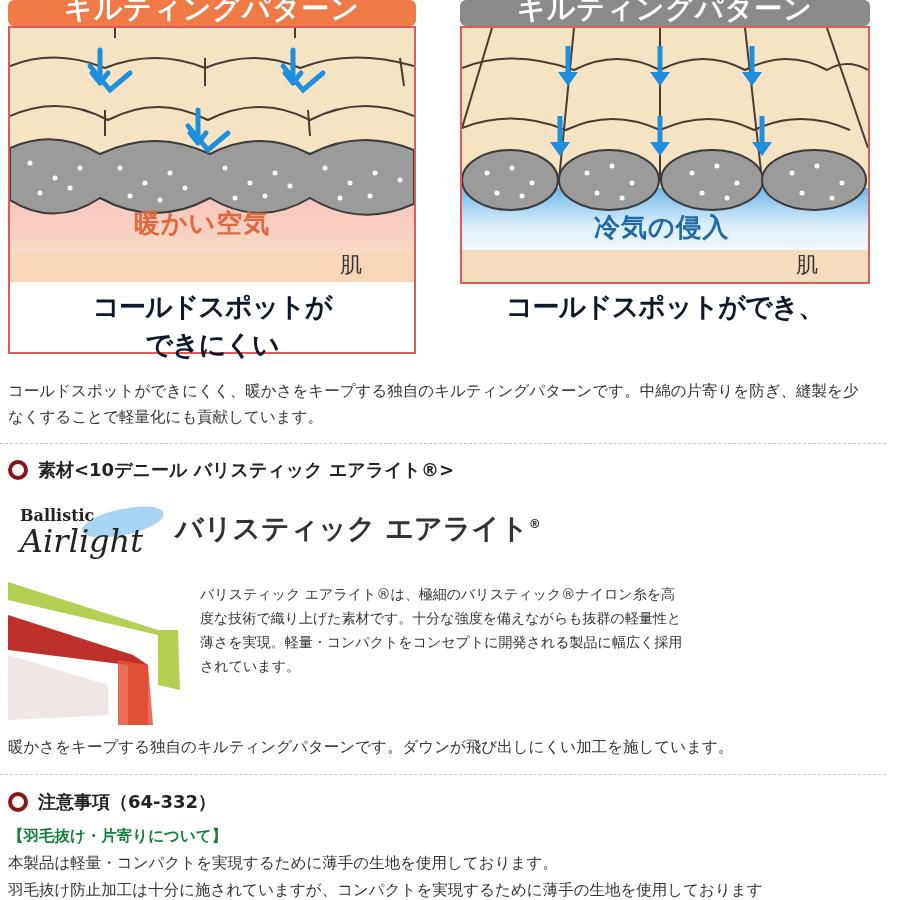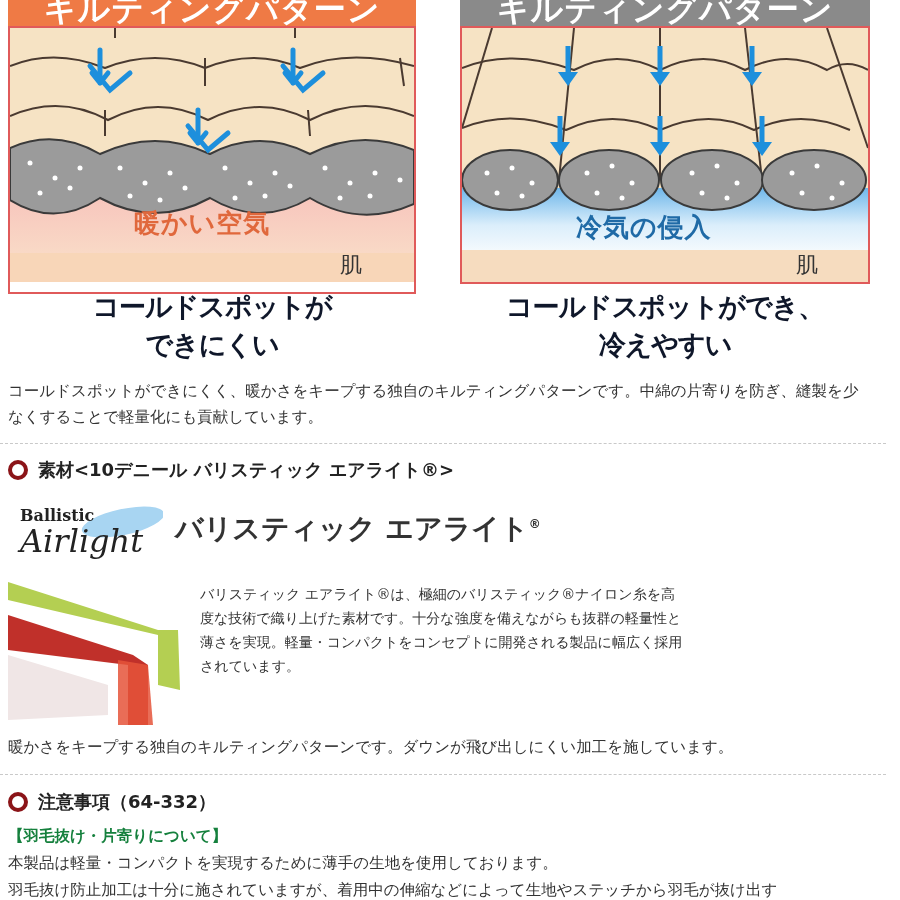--- a/index.html
+++ b/index.html
@@ -1,33 +1,33 @@
 <!DOCTYPE html>
 <html><head>
 <meta charset="utf-8">
 <style>
   html, body { margin:0; padding:0; background:#fff; }
   body { width:900px; height:900px; overflow:hidden; position:relative; font-family:"DejaVu Sans", sans-serif; color:#222; }
   .panel { position:absolute; top:0; }
-  .panel-header { position:absolute; left:0; top:0; height:26px; color:#fff; font-weight:bold; font-size:32px; line-height:18px; text-align:center; overflow:hidden; letter-spacing:1px; }
+  .panel-header { position:absolute; left:0; top:0; height:26px; color:#fff; font-weight:bold; font-size:28px; line-height:18px; text-align:center; overflow:hidden; letter-spacing:1px;border-radius:6px; }
   .panel-box { position:absolute; top:26px; border:2px solid #e05a5a; box-sizing:border-box; overflow:hidden; }
   .caption { position:absolute; font-weight:bold; font-size:27px; text-align:center; line-height:38px; color:#0f172a; letter-spacing:-1px; }
   .para { position:absolute; left:8px; font-size:15.5px; line-height:26px; color:#333; }
   .dotted { position:absolute; left:0; width:886px; border-top:1px dashed #c9c9c9; }
   .sec-title { position:absolute; left:8px; font-size:18px; font-weight:bold; color:#222; display:flex; align-items:center; }
   .bullet { width:12px; height:12px; border-radius:50%; border:4px solid #8b1418; background:#fff; margin-right:10px; }
   .skin-label { position:absolute; font-size:22px; color:#333; }
   .air-label { position:absolute; font-size:26px; font-weight:bold; letter-spacing:1px; }
 </style>
 </head>
 <body>
 
 <div class="panel" style="left:8px;width:408px;">
   <div class="panel-header" style="width:408px;background:#ef7a45;">キルティングパターン</div>
-  <div class="panel-box" style="left:0;width:408px;height:268px;">
+  <div class="panel-box" style="left:0;width:408px;height:328px;">
     <svg width="404" height="254" viewBox="0 0 404 254">
       <defs>
         <linearGradient id="warm" x1="0" y1="0" x2="0" y2="1">
           <stop offset="0" stop-color="#f7c6bd"></stop>
           <stop offset="1" stop-color="#f9d9c6"></stop>
         </linearGradient>
       </defs>
       <rect x="0" y="0" width="404" height="254" fill="#f6e3c4"></rect>
       <rect x="0" y="170" width="404" height="55" fill="url(#warm)"></rect>
       <rect x="0" y="225" width="404" height="29" fill="#f8d6b8"></rect>
@@ -142,26 +142,25 @@
         <line x1="290" y1="18" x2="290" y2="48"></line>
           <polygon points="280,44 300,44 290,58" stroke="none"></polygon>
         <line x1="98" y1="88" x2="98" y2="118"></line>
           <polygon points="88,114 108,114 98,128" stroke="none"></polygon>
         <line x1="198" y1="88" x2="198" y2="118"></line>
           <polygon points="188,114 208,114 198,128" stroke="none"></polygon>
         <line x1="300" y1="88" x2="300" y2="118"></line>
           <polygon points="290,114 310,114 300,128" stroke="none"></polygon>
       </g>
     </svg>
-    <div class="air-label" style="left:114px;top:182px;color:#1f6aa6;">冷気の侵入</div>
+    <div class="air-label" style="left:132px;top:182px;color:#1f6aa6;">冷気の侵入</div>
     <div class="skin-label" style="left:334px;top:222px;">肌</div>
   </div>
   <div class="caption" style="left:0;top:288px;width:410px;">
     <div>コールドスポットができ、</div>
-    <div>冷えやすい</div>
   </div>
 </div>
 
 <div class="para" style="top:378px;width:860px;">コールドスポットができにくく、暖かさをキープする独自のキルティングパターンです。中綿の片寄りを防ぎ、縫製を少なくすることで軽量化にも貢献しています。</div>
 
 <div class="dotted" style="top:443px;"></div>
 
 <div class="sec-title" style="top:458px;">
   <span class="bullet"></span>
   <span>素材&lt;10デニール バリスティック エアライト®&gt;</span>
@@ -194,13 +193,13 @@
 <div class="para" style="top:734px;width:880px;">暖かさをキープする独自のキルティングパターンです。ダウンが飛び出しにくい加工を施しています。</div>
 
 <div class="dotted" style="top:774px;"></div>
 
 <div class="sec-title" style="top:790px;">
   <span class="bullet"></span>
   <span>注意事項（64-332）</span>
 </div>
 <div style="position:absolute;left:8px;top:826px;font-size:15.5px;font-weight:bold;color:#15803d;">【羽毛抜け・片寄りについて】</div>
 <div style="position:absolute;left:8px;top:853px;font-size:15.5px;color:#333;white-space:nowrap;">本製品は軽量・コンパクトを実現するために薄手の生地を使用しております。</div>
-<div style="position:absolute;left:8px;top:880px;font-size:15.5px;color:#333;white-space:nowrap;">羽毛抜け防止加工は十分に施されていますが、着用中の伸縮などによって生地やステッチから羽毛が抜け出す</div>
+<div style="position:absolute;left:8px;top:880px;font-size:15.5px;color:#333;white-space:nowrap;">羽毛抜け防止加工は十分に施されていますが、コンパクトを実現するために薄手の生地を使用しております</div>
 
 </body></html>

